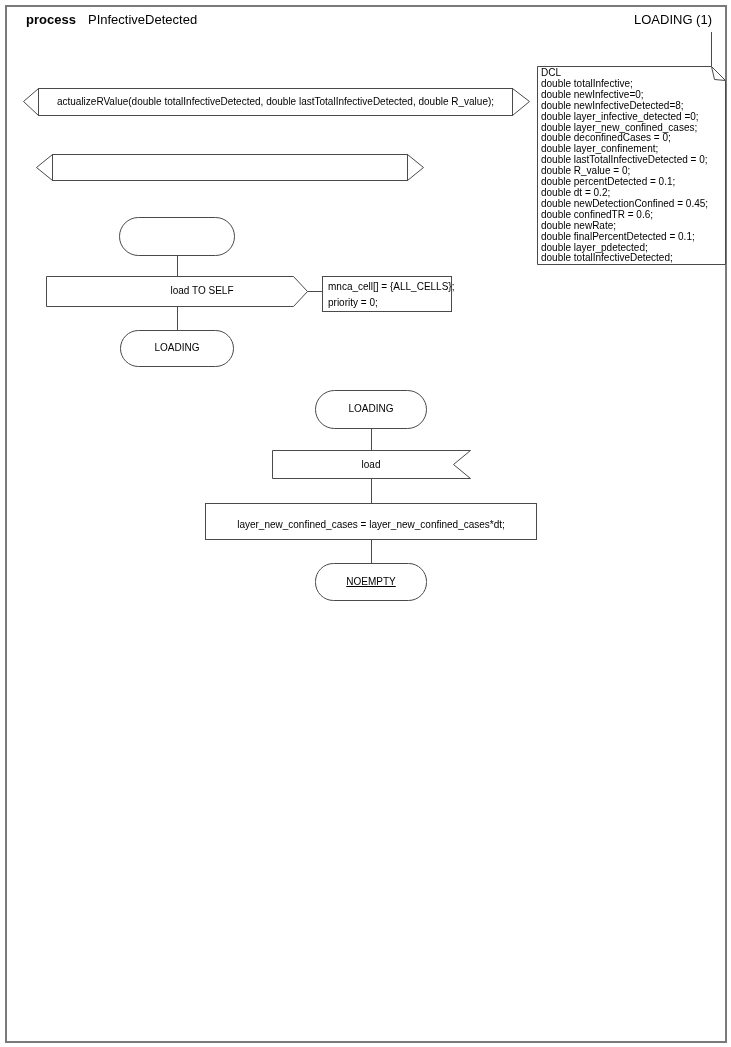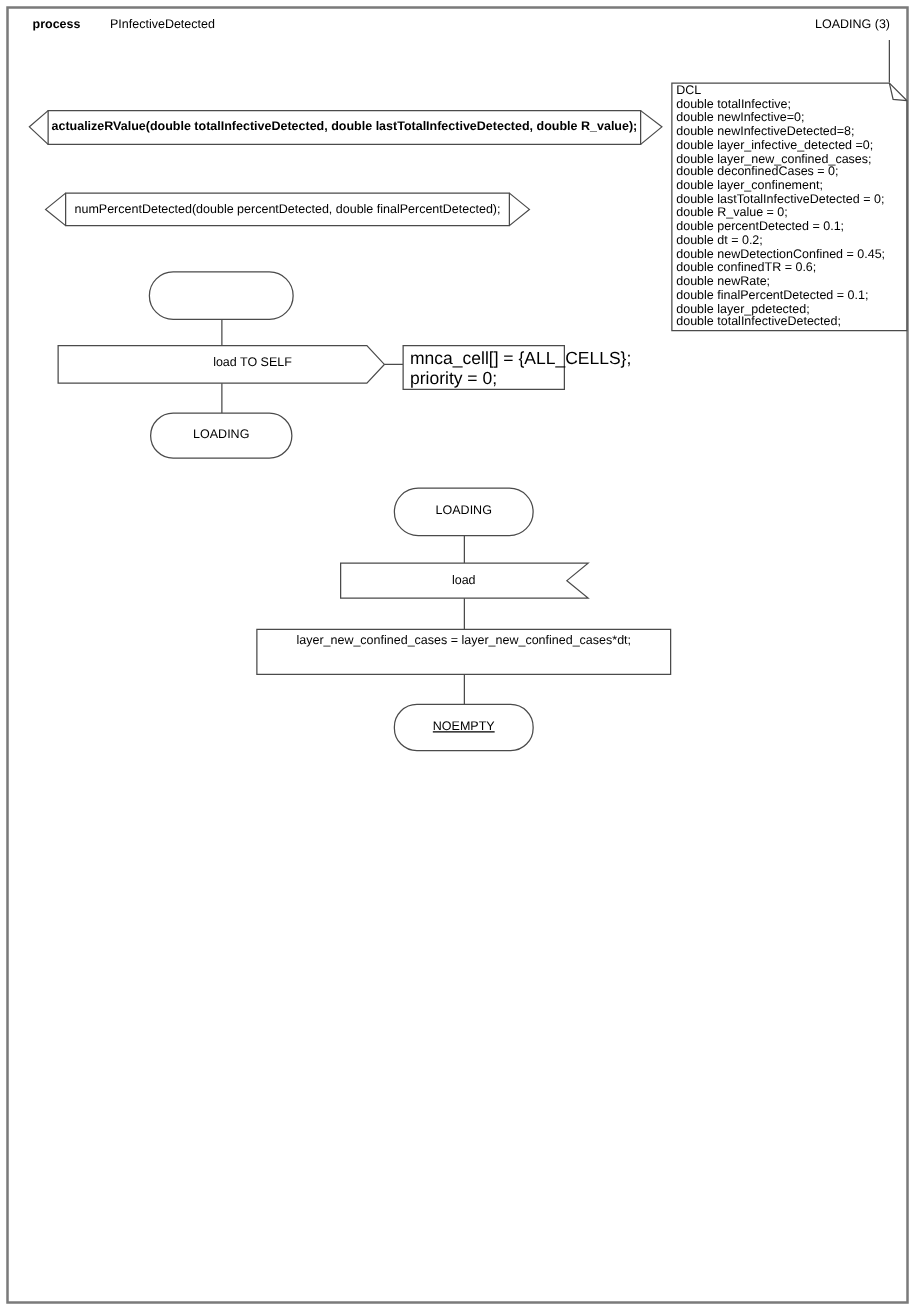--- a/index.html
+++ b/index.html
@@ -25,30 +25,30 @@
     position:absolute;
     font-size:10px;
     line-height:12px;
     white-space:nowrap;
     color:var(--text);
   }
   .center{
     display:flex;align-items:center;justify-content:center;
     text-align:center;
   }
-  .hdr{font-size:10px;top:14px;height:13px;}
+  .hdr{font-size:13px;top:14px;height:13px;}
   .bold{font-weight:bold;}
   .right{text-align:right;display:block;}
   .dcl{
     font-size:10px;
     line-height:10.9px;
     white-space:nowrap;
   }
   .comment-lines{
-    font-size:14px;
+    font-size:10px;
     line-height:15.5px;
     white-space:nowrap;
   }
 </style>
 </head>
 <body>
 
 <div id="page">
 
   <svg class="layer" width="731" height="1047" viewBox="0 0 731 1047">
@@ -85,24 +85,23 @@
     <line class="open" x1="371.5" y1="478.5" x2="371.5" y2="503.5"></line>
 
     <rect class="shape" x="205.5" y="503.5" width="331" height="36"></rect>
     <line class="open" x1="371.5" y1="539.5" x2="371.5" y2="563.5"></line>
 
     <rect class="shape" x="315.5" y="563.5" width="111" height="37" rx="18" ry="18"></rect>
   </svg>
 
   <div class="txt hdr bold" style="left:26px;">process</div>
   <div class="txt hdr" style="left:88px;">PInfectiveDetected</div>
-  <div class="txt hdr right" style="left:600px;width:112px;">LOADING (3)</div>
+  <div class="txt hdr right" style="left:600px;width:112px;">LOADING (1)</div>
 
-  <div class="txt center" style="left:38px;top:88px;width:475px;height:27px;font-weight:bold;">actualizeRValue(double totalInfectiveDetected, double lastTotalInfectiveDetected, double R_value);</div>
-  <div class="txt center" style="left:52px;top:155px;width:356px;height:26px;">numPercentDetected(double percentDetected, double finalPercentDetected);</div>
+  <div class="txt center" style="left:38px;top:88px;width:475px;height:27px;">actualizeRValue(double totalInfectiveDetected, double lastTotalInfectiveDetected, double R_value);</div>
 
   <div class="txt dcl" style="left:541px;top:68px;width:182px;">
       <div>DCL</div>
       <div>double totalInfective;</div>
       <div>double newInfective=0;</div>
       <div>double newInfectiveDetected=8;</div>
       <div>double layer_infective_detected =0;</div>
       <div>double layer_new_confined_cases;</div>
       <div>double deconfinedCases = 0;</div>
       <div>double layer_confinement;</div>
@@ -120,16 +119,16 @@
 
   <div class="txt center" style="left:46px;top:276px;width:248px;height:30px;padding-left:32px;">load TO SELF</div>
   <div class="txt comment-lines" style="left:328px;top:279px;width:122px;">
       <div>mnca_cell[] = {ALL_CELLS};</div>
       <div>priority = 0;</div>
     </div>
   <div class="txt center" style="left:120px;top:330px;width:114px;height:36px;">LOADING</div>
 
   <div class="txt center" style="left:315px;top:390px;width:112px;height:38px;">LOADING</div>
   <div class="txt center" style="left:280px;top:450px;width:182px;height:29px;">load</div>
-  <div class="txt center" style="left:205px;top:495px;width:332px;height:36px;">layer_new_confined_cases = layer_new_confined_cases*dt;</div>
+  <div class="txt center" style="left:205px;top:507px;width:332px;height:36px;">layer_new_confined_cases = layer_new_confined_cases*dt;</div>
   <div class="txt center" style="left:315px;top:563px;width:112px;height:37px;text-decoration:underline;">NOEMPTY</div>
 
 </div>
 
 </body></html>

